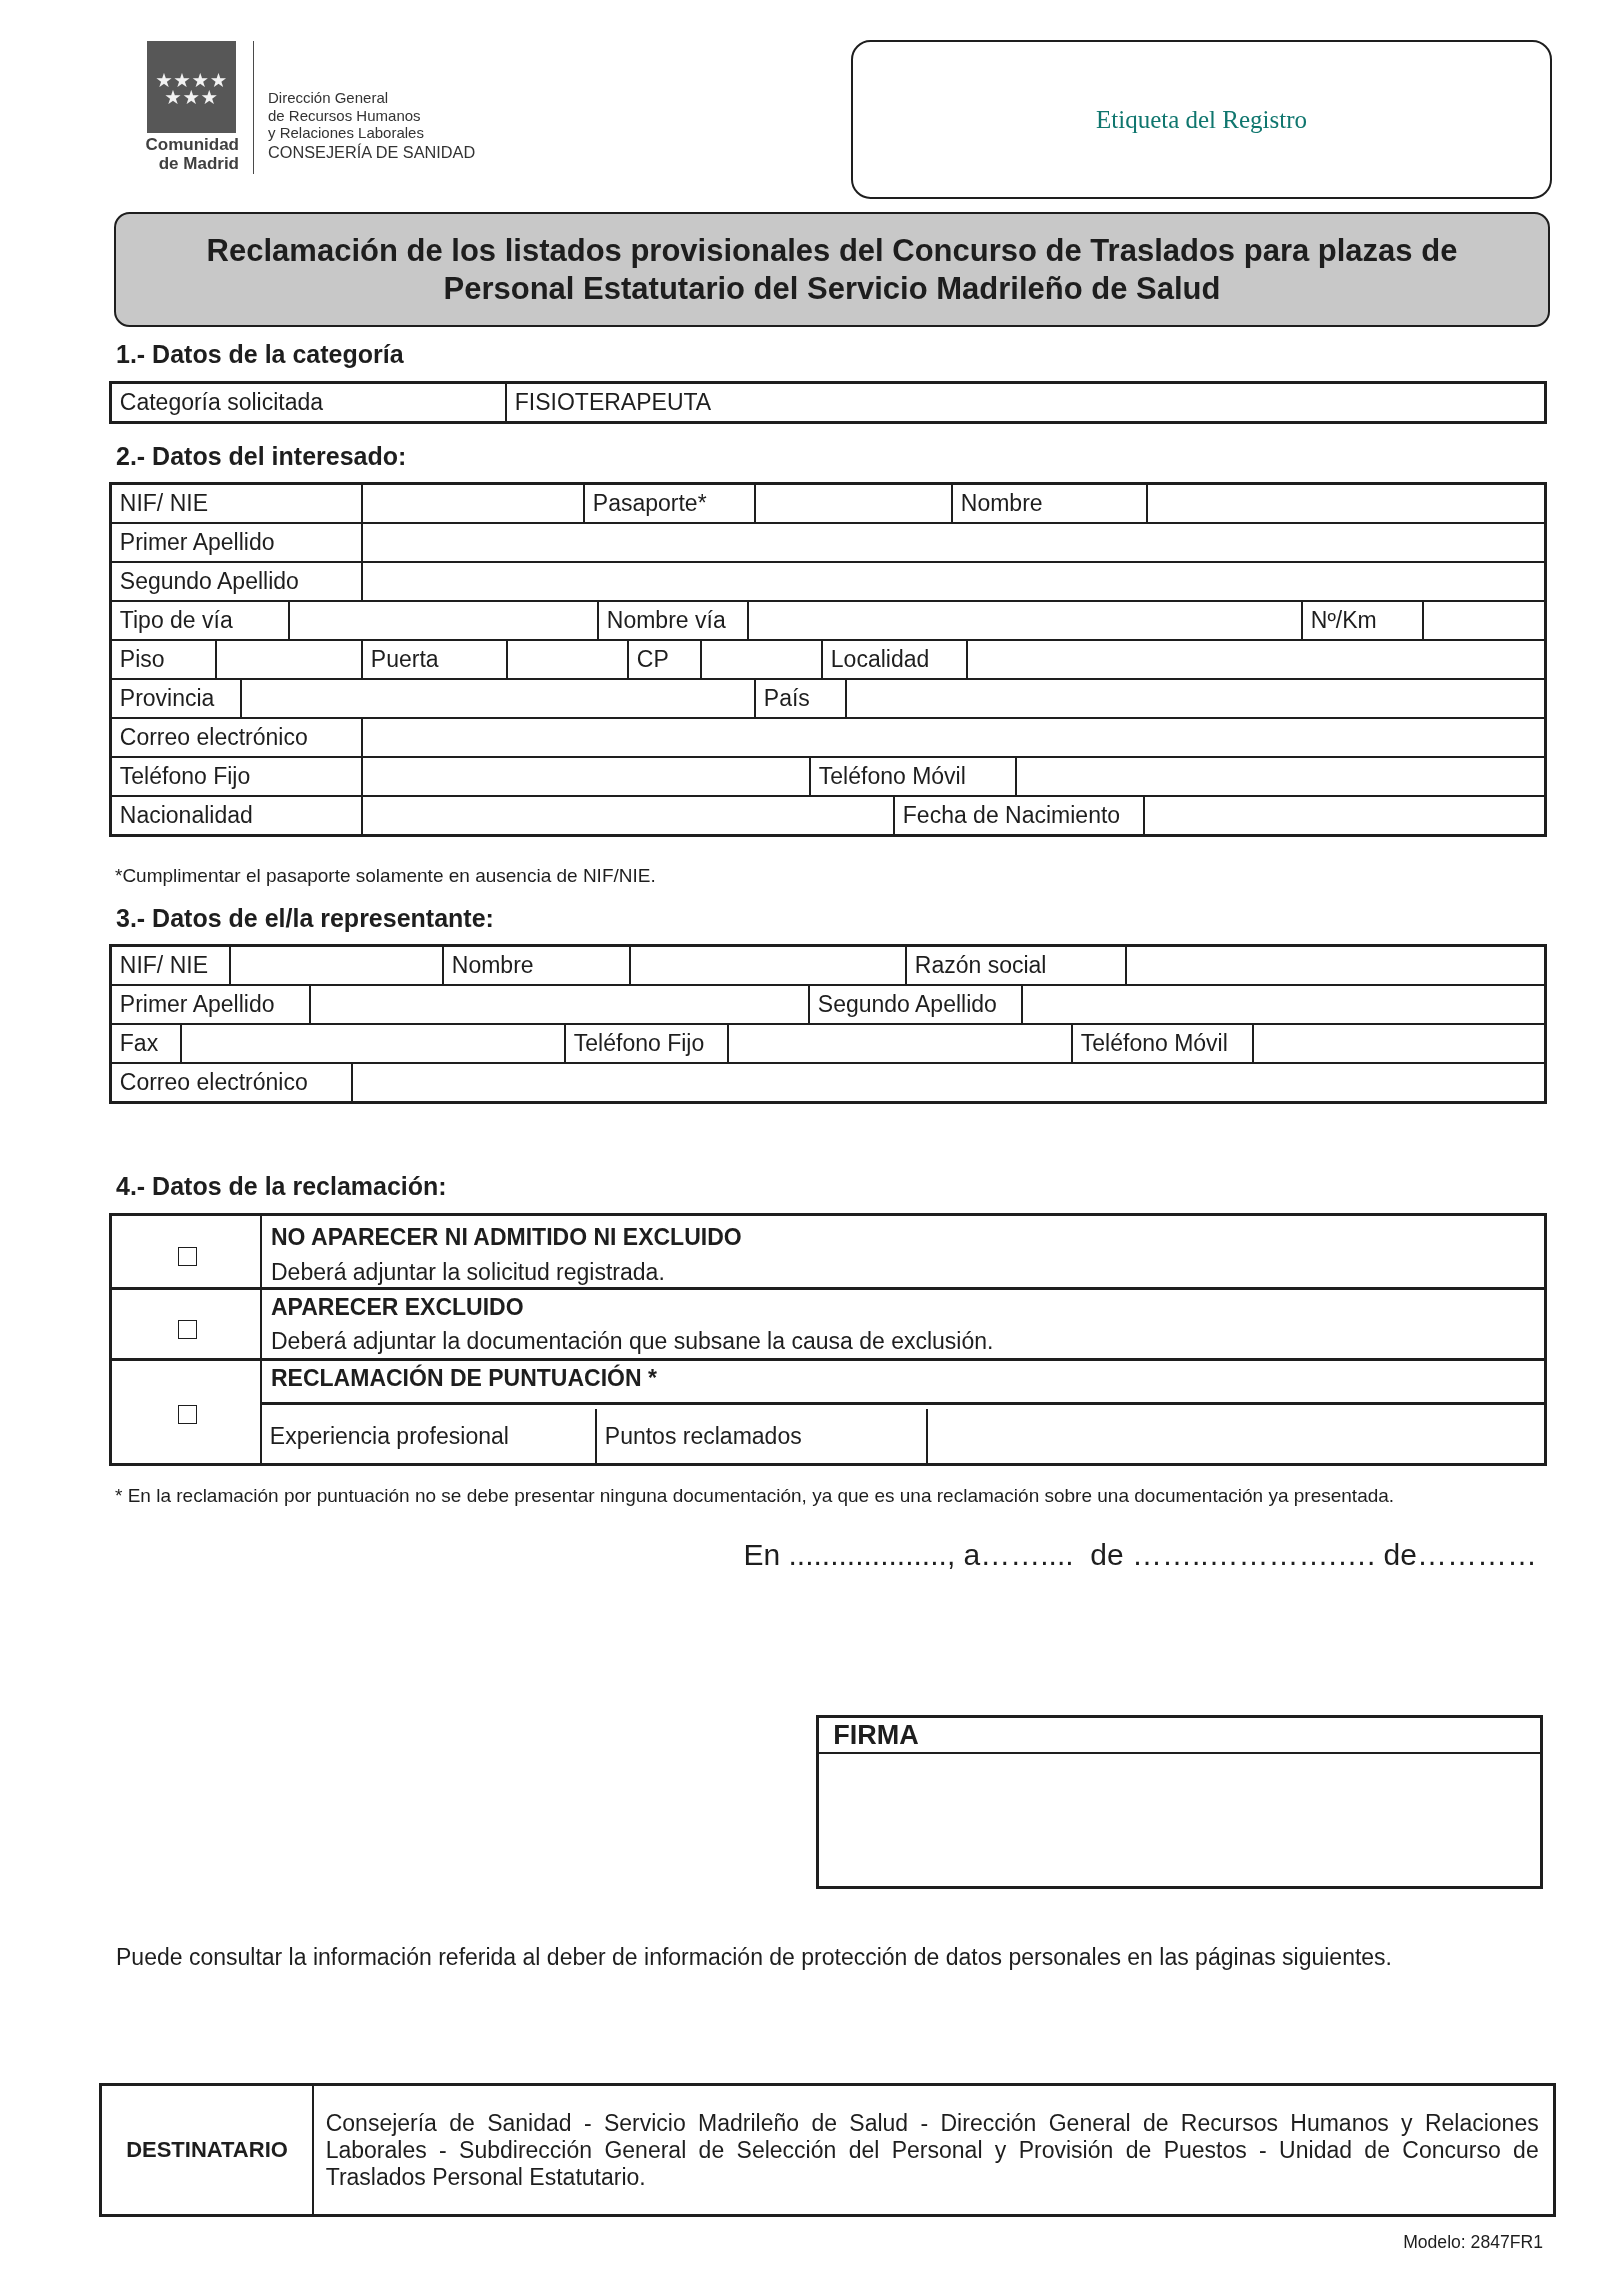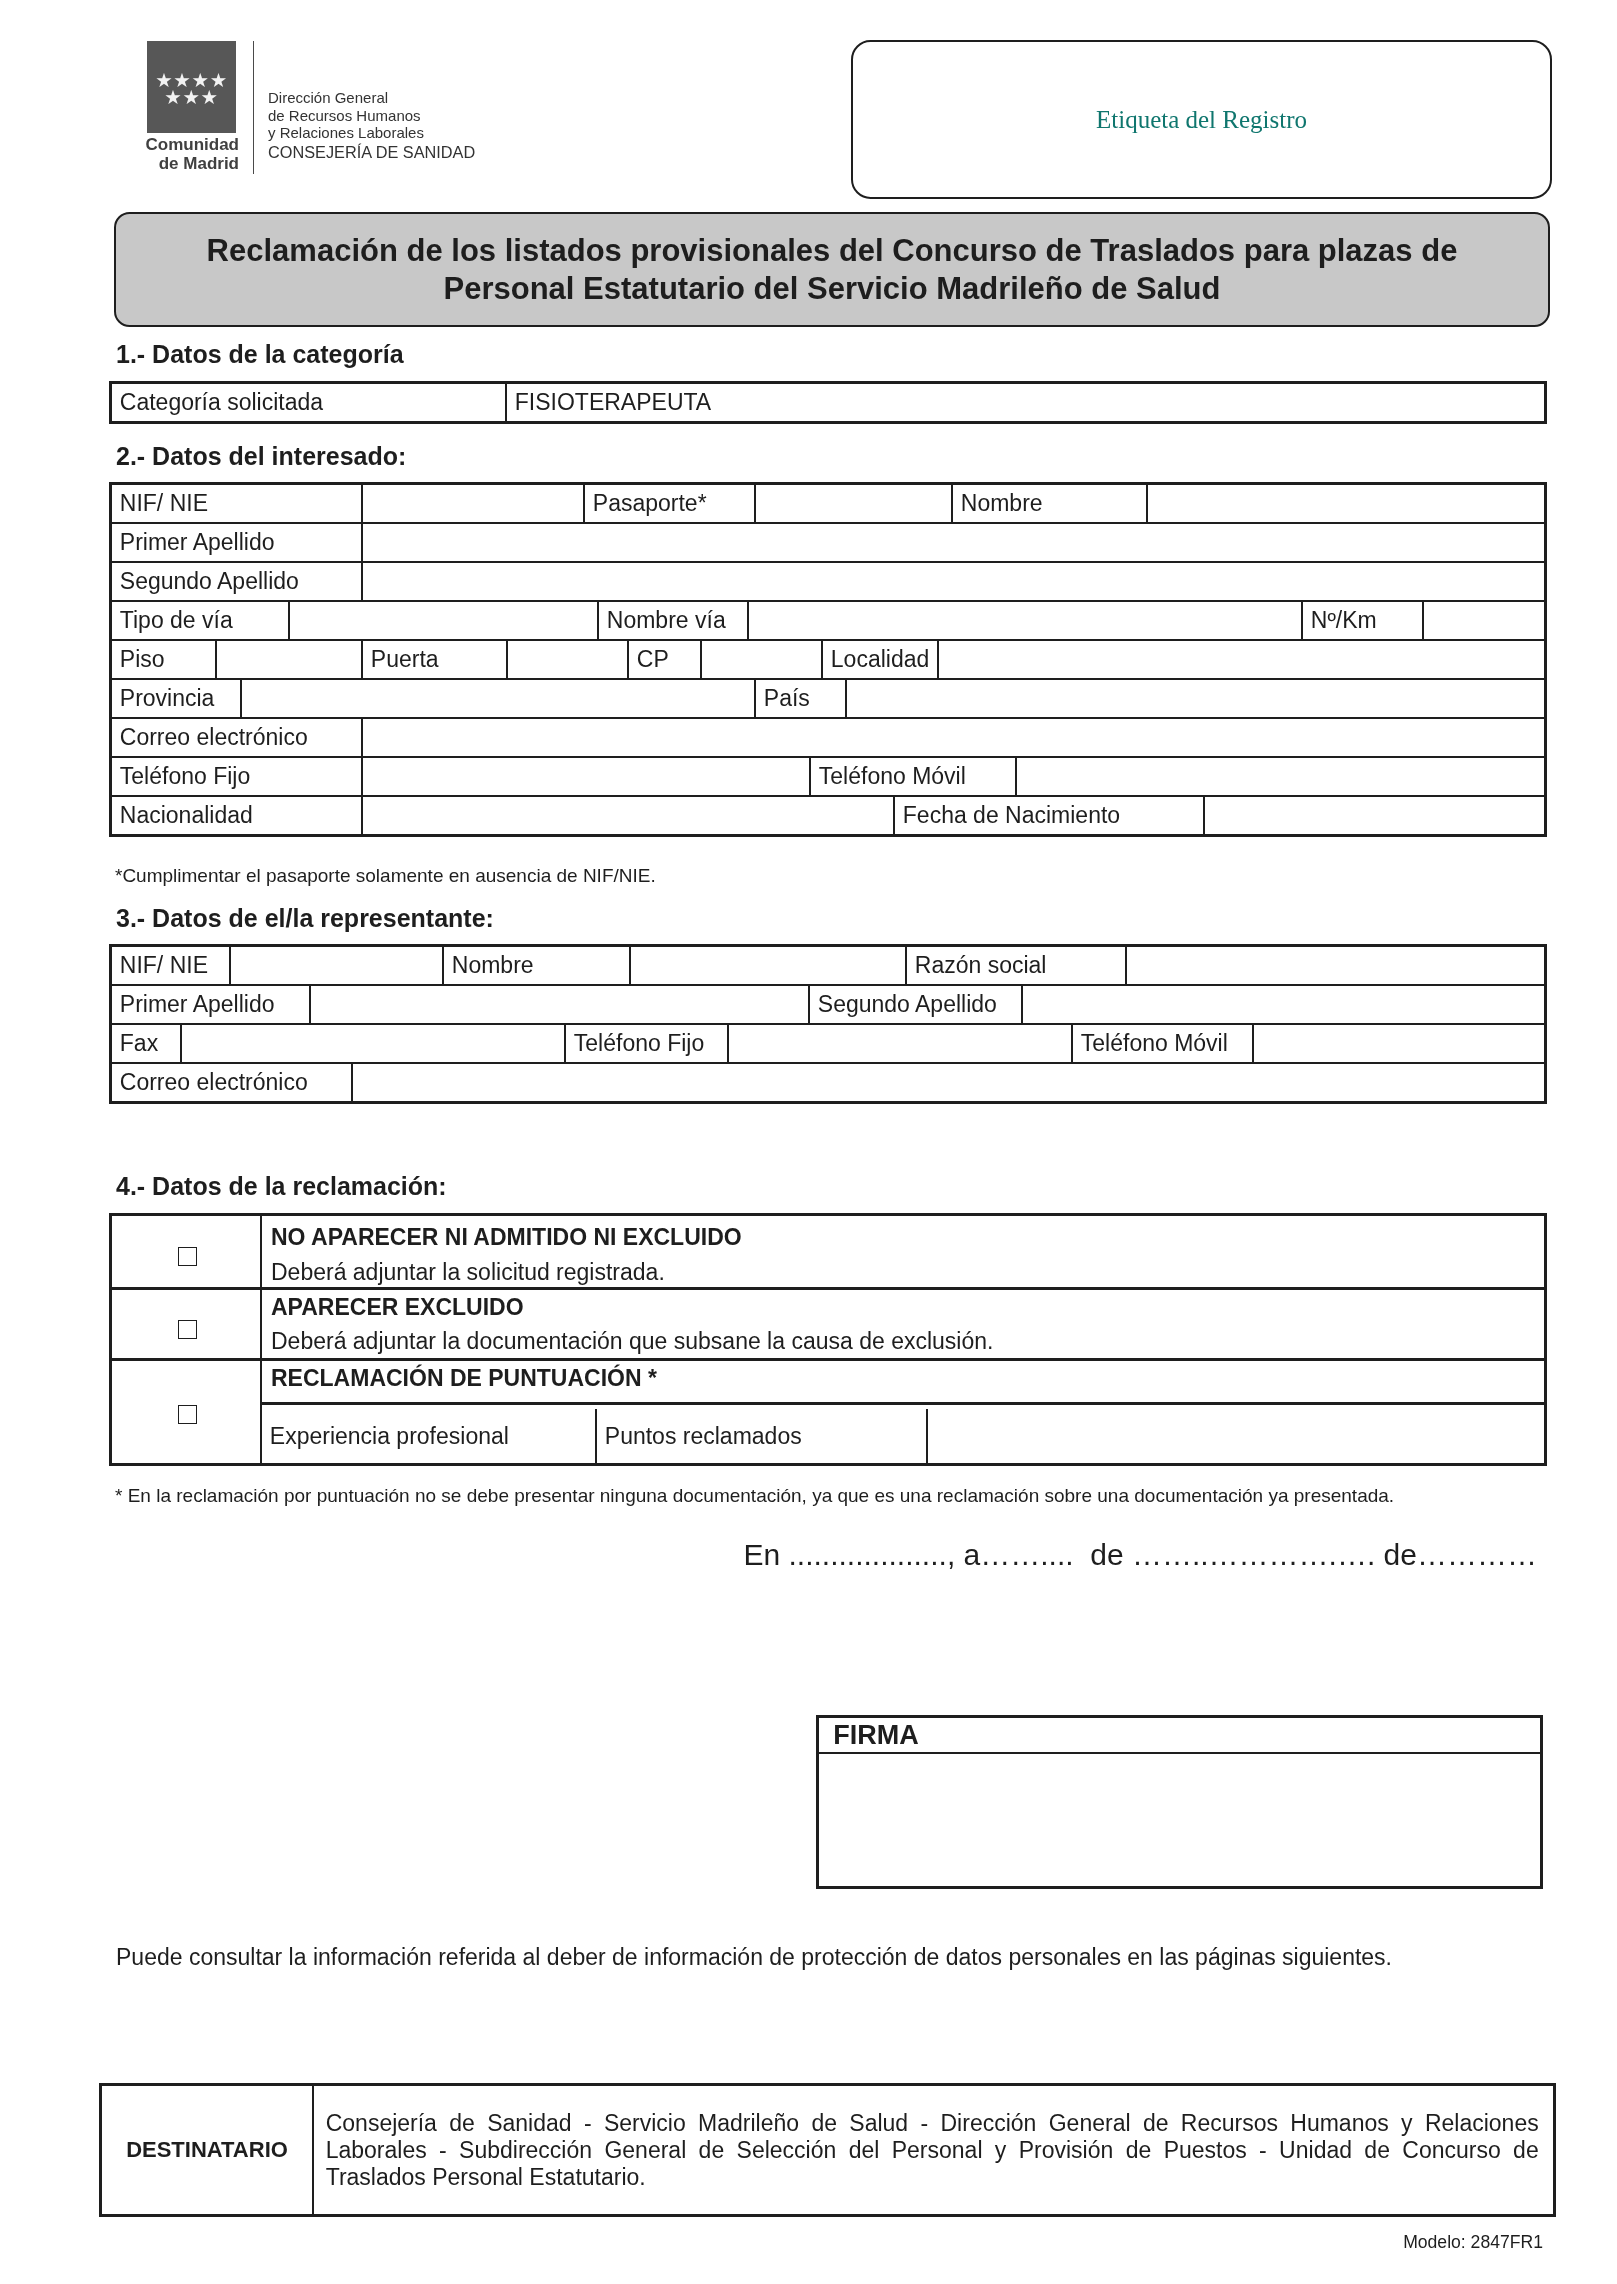--- a/index.html
+++ b/index.html
@@ -126,21 +126,21 @@
     <div class="cell" style="width:121px">Nº/Km</div>
     <div class="cell input"></div>
   </div>
   <div class="frow">
     <div class="cell" style="width:105px">Piso</div>
     <div class="cell input" style="width:146px"></div>
     <div class="cell" style="width:145px">Puerta</div>
     <div class="cell input" style="width:121px"></div>
     <div class="cell" style="width:73px">CP</div>
     <div class="cell input" style="width:121px"></div>
-    <div class="cell" style="width:116px">Localidad</div>
+    <div class="cell" style="width:145px">Localidad</div>
     <div class="cell input"></div>
   </div>
   <div class="frow">
     <div class="cell" style="width:130px">Provincia</div>
     <div class="cell input" style="width:514px"></div>
     <div class="cell" style="width:91px">País</div>
     <div class="cell input"></div>
   </div>
   <div class="frow">
     <div class="cell" style="width:251px">Correo electrónico</div>
@@ -148,21 +148,21 @@
   </div>
   <div class="frow">
     <div class="cell" style="width:251px">Teléfono Fijo</div>
     <div class="cell input" style="width:448px"></div>
     <div class="cell" style="width:206px">Teléfono Móvil</div>
     <div class="cell input"></div>
   </div>
   <div class="frow">
     <div class="cell" style="width:251px">Nacionalidad</div>
     <div class="cell input" style="width:532px"></div>
-    <div class="cell" style="width:310px">Fecha de Nacimiento</div>
+    <div class="cell" style="width:250px">Fecha de Nacimiento</div>
     <div class="cell input"></div>
   </div>
 </div>
 <div class="abs note" style="left:115px; top:863px">*Cumplimentar el pasaporte solamente en ausencia de NIF/NIE.</div>
 
 <div class="abs heading" style="top:904px">3.- Datos de el/la representante:</div>
 <div class="abs ftable" style="top:944px">
   <div class="frow">
     <div class="cell" style="width:119px">NIF/ NIE</div>
     <div class="cell input" style="width:213px"></div>

